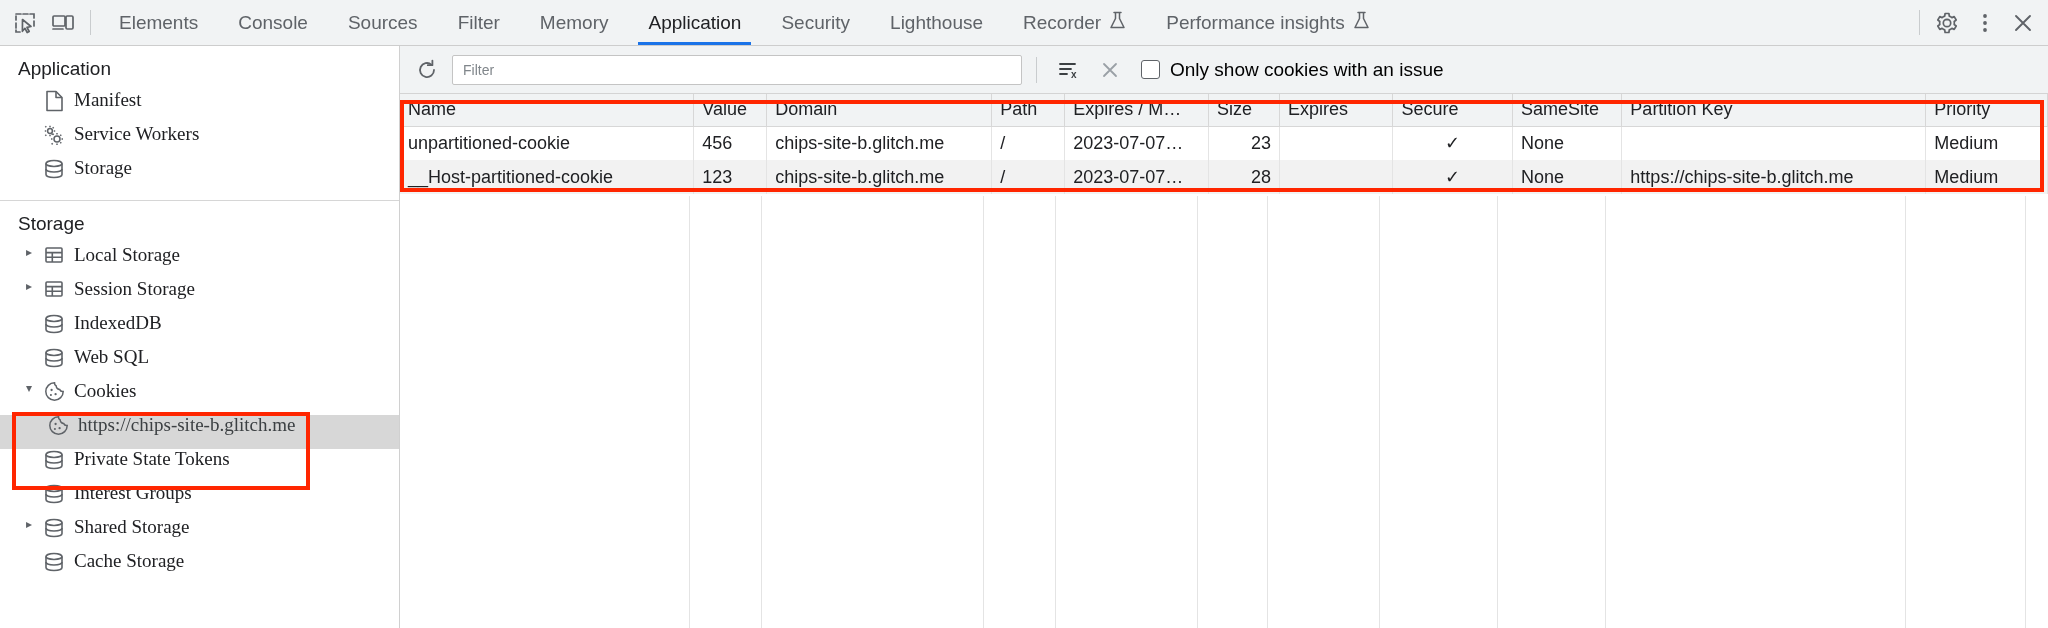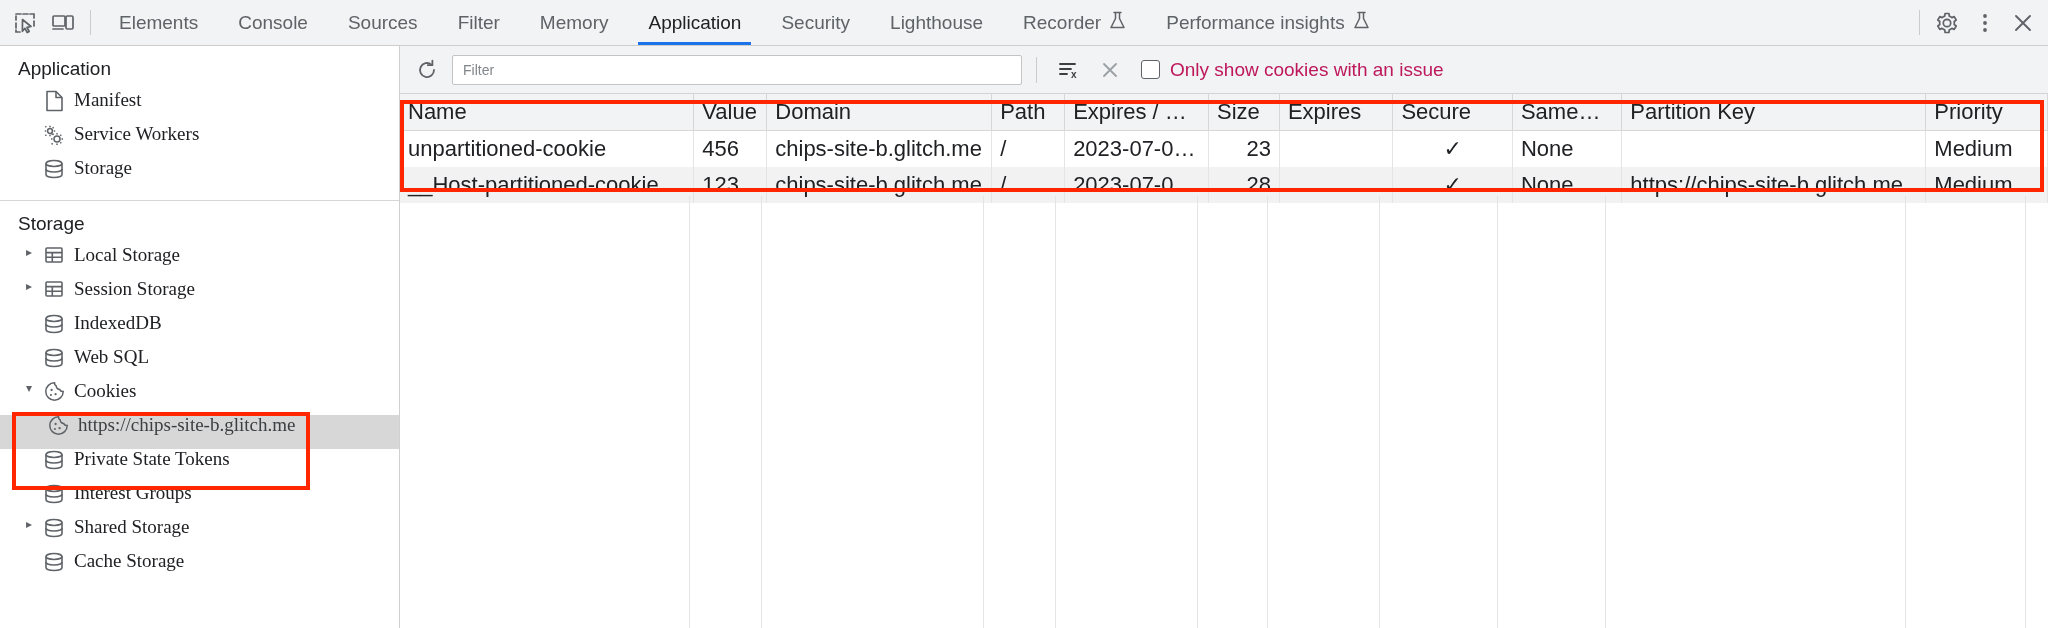--- a/index.html
+++ b/index.html
@@ -157,38 +157,38 @@
     font-family: "Liberation Sans", sans-serif;
     outline: none;
   }
   .filter-input::placeholder { color: #80868b; }
   .fb-sep {
     width: 1px; height: 26px; background: #c9ccce; margin: 0 6px;
     flex: 0 0 1px;
   }
   .chk-wrap {
     display: flex; align-items: center; gap: 10px;
-    font-size: 19px; color: #be185d; cursor: pointer;
+    font-size: 19px; color: #000000; cursor: pointer;
     white-space: nowrap; margin-left: 6px;
   }
   .chkbox {
     width: 19px; height: 19px;
     border: 1.6px solid #5f6368;
     border-radius: 3px;
     background: #fff;
     flex: 0 0 19px;
   }
 
   
   .table-area { flex: 1 1 auto; position: relative; overflow: hidden; }
   table.cookie-table {
     width: 100%;
     border-collapse: collapse;
     table-layout: fixed;
-    font-size: 22px;
+    font-size: 18px;
   }
   table.cookie-table th {
     background: #f1f3f4;
     font-weight: normal;
     color: #202124;
     text-align: left;
     padding: 5px 8px;
     height: 32px;
     border-right: 1px solid #d7d7d7;
     border-bottom: 1px solid #d7d7d7;

